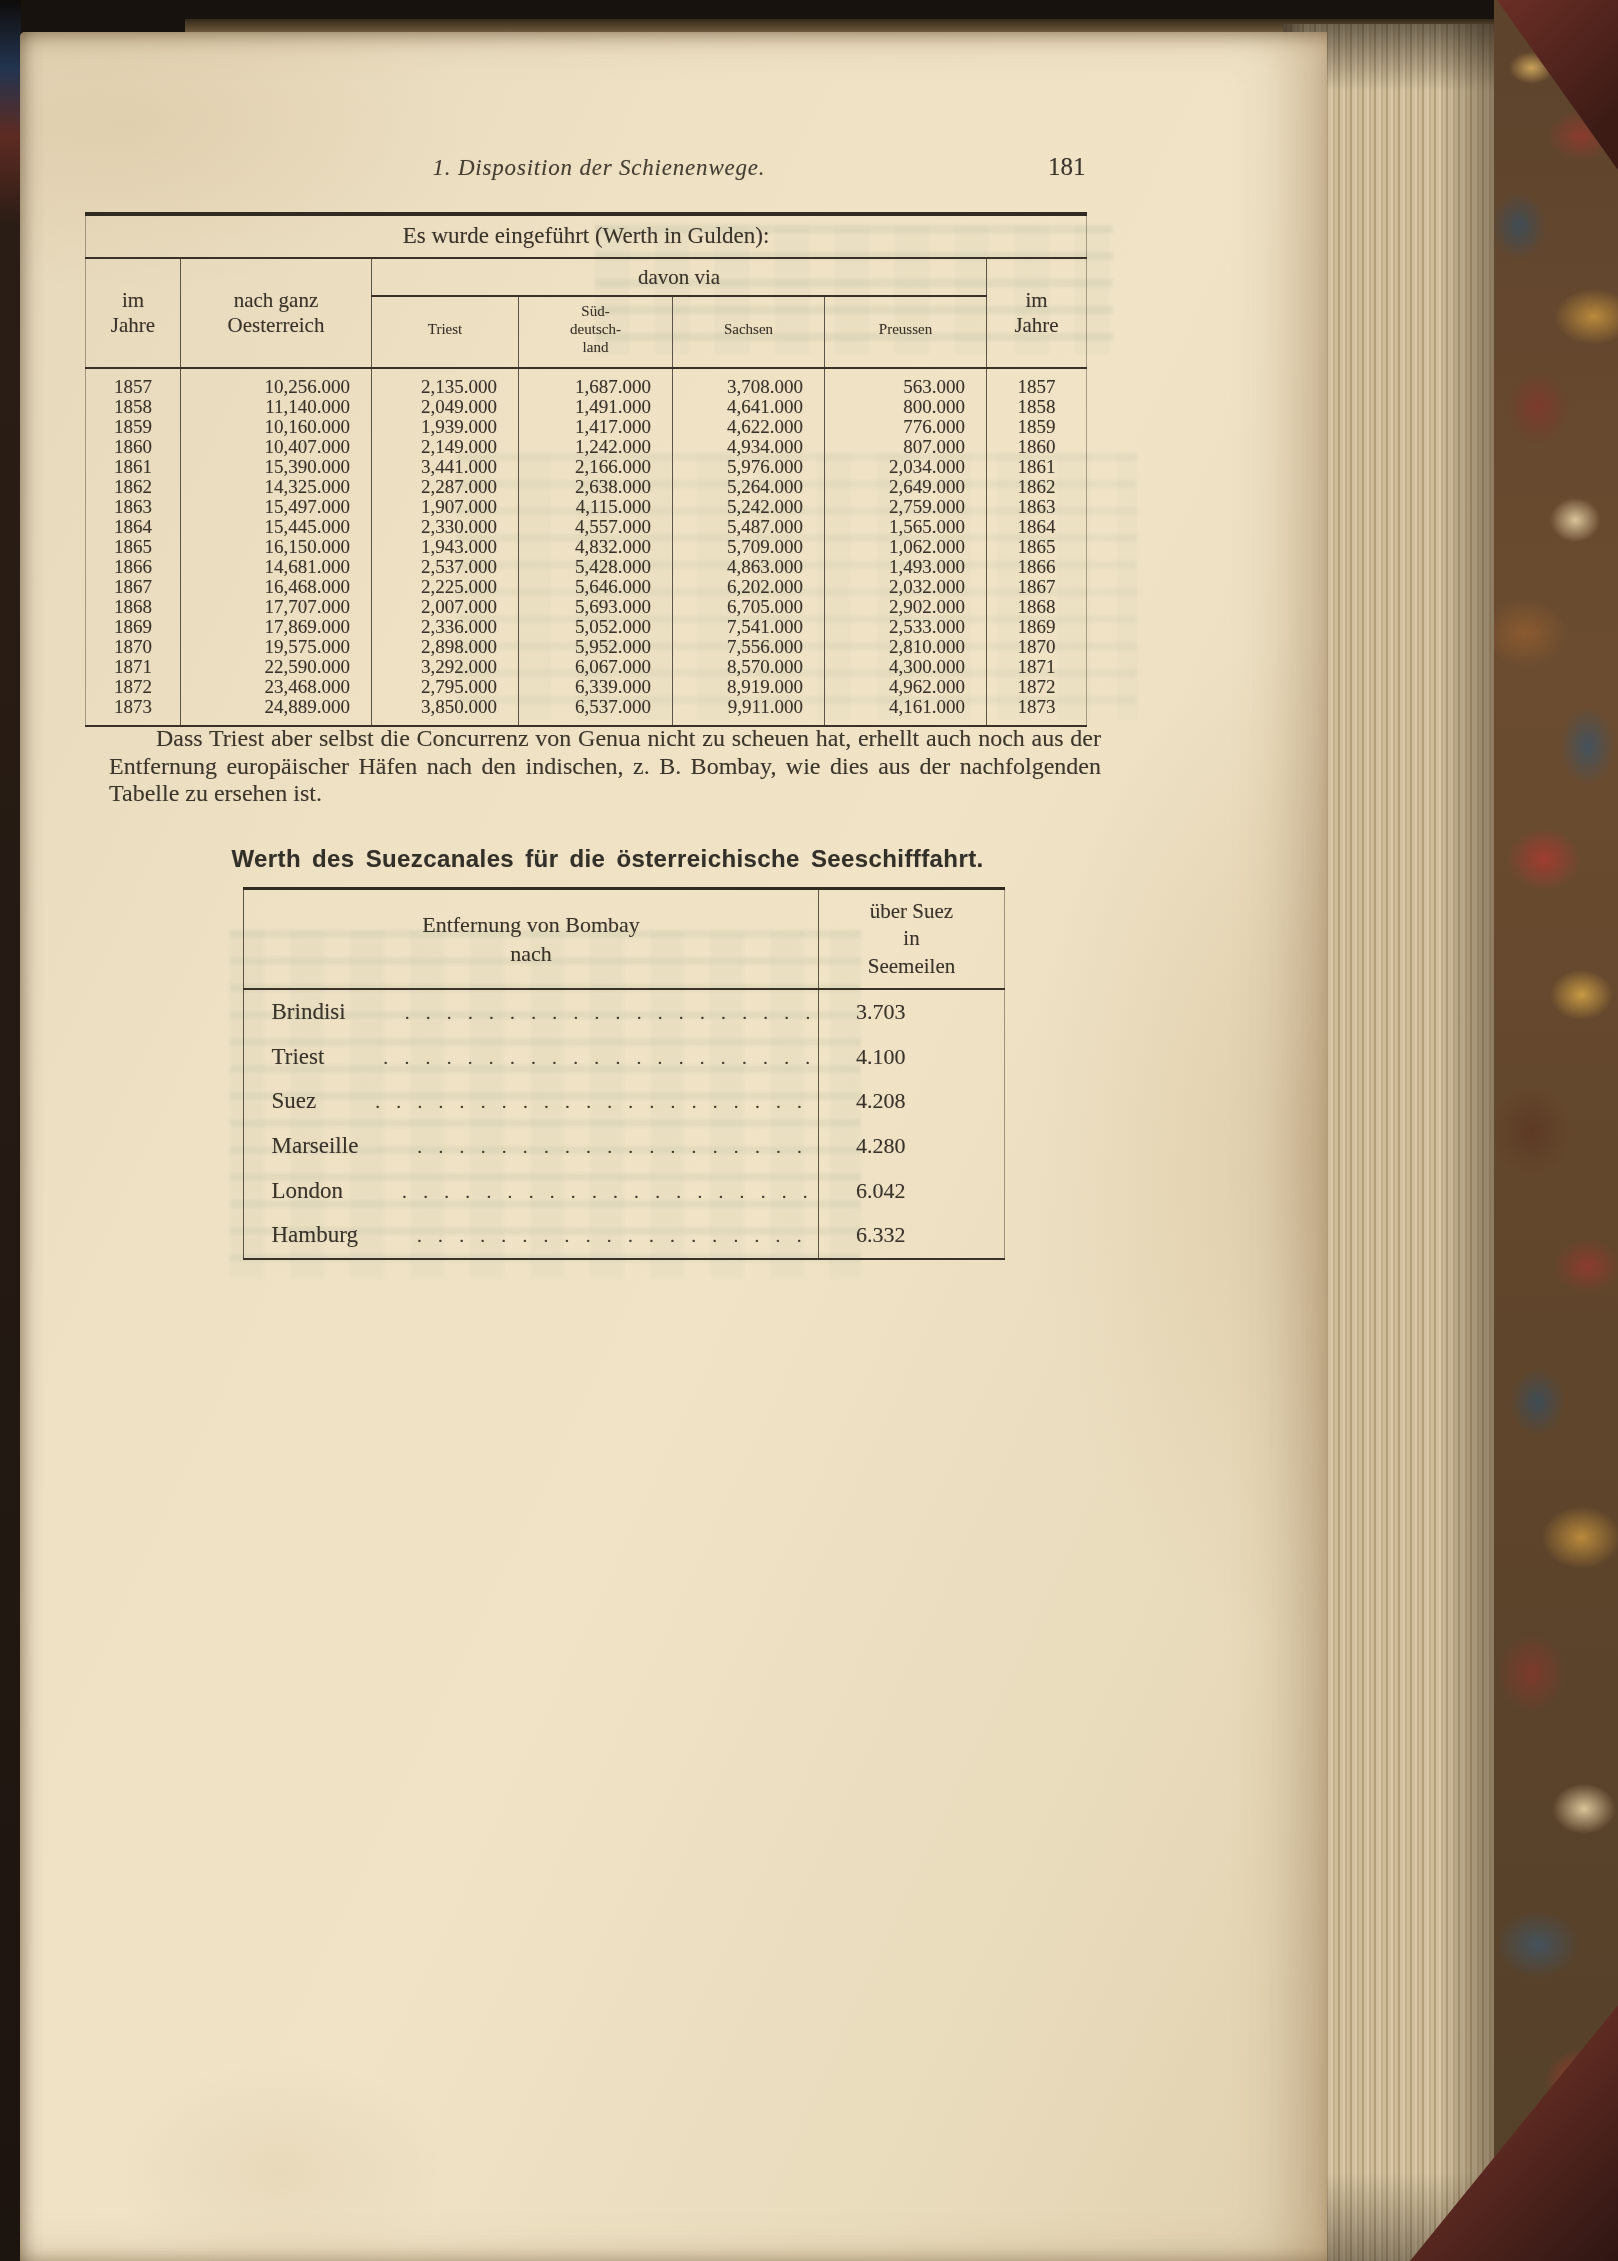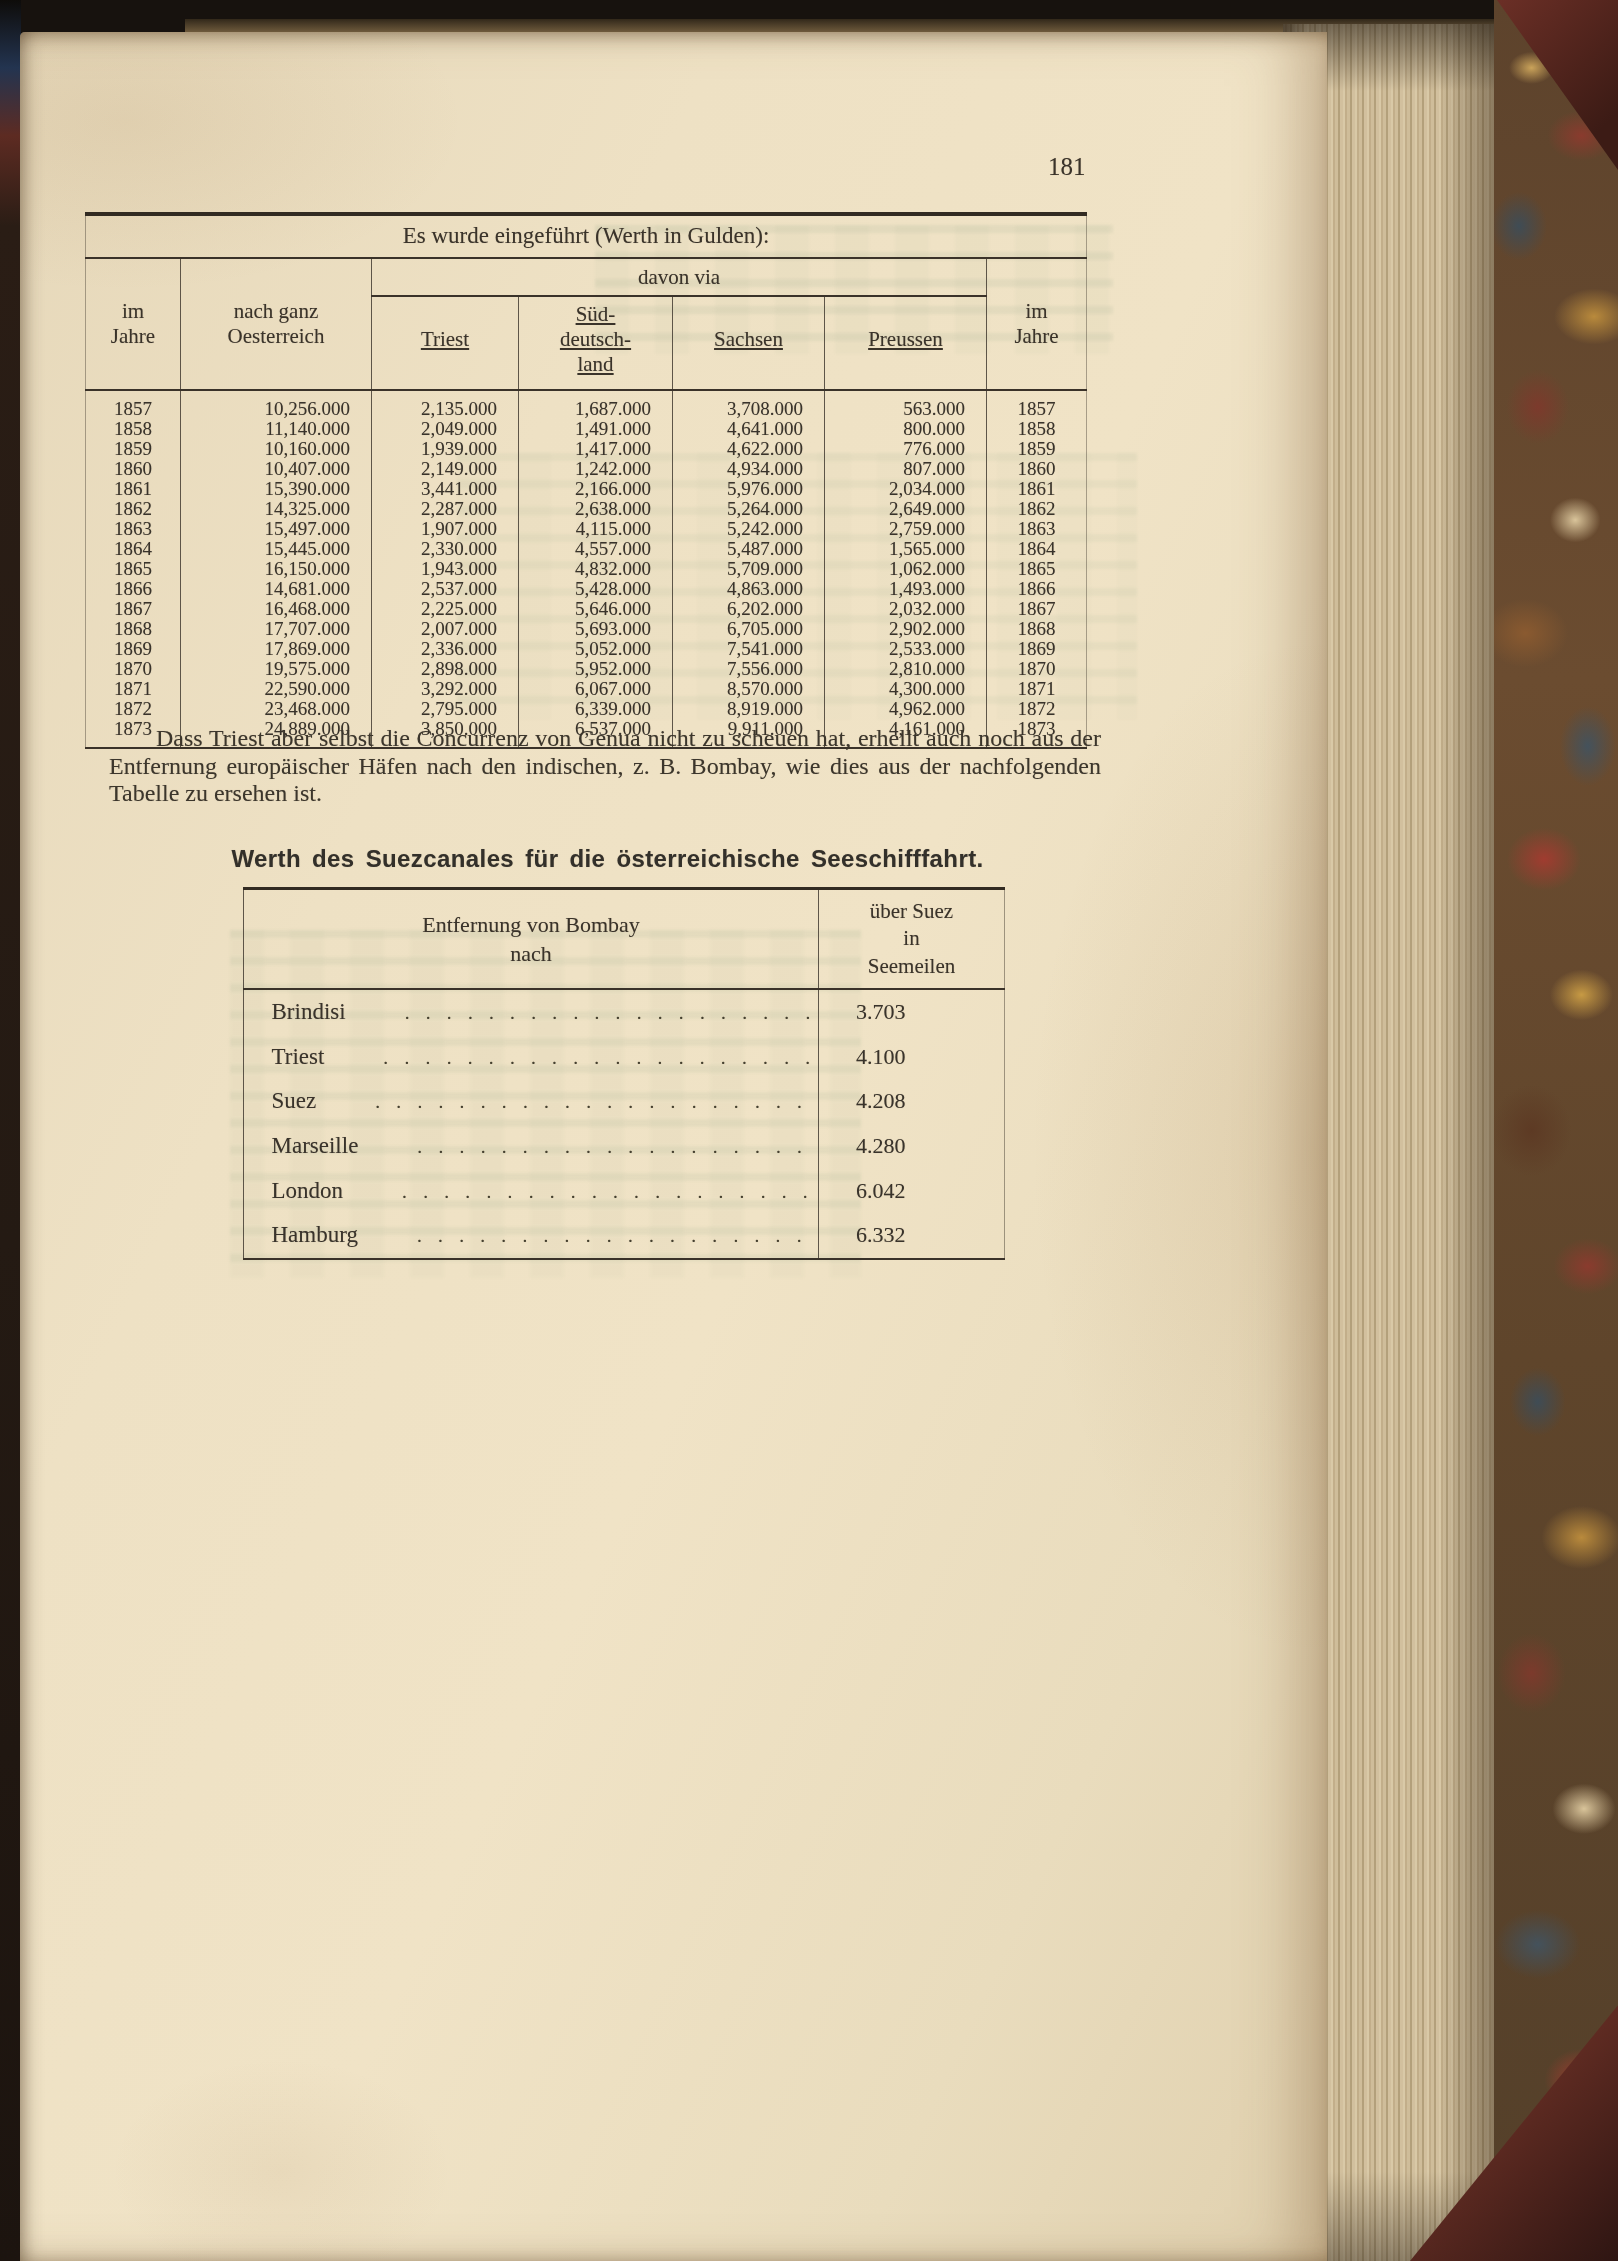--- a/index.html
+++ b/index.html
@@ -79,21 +79,21 @@
   :root{--rule:#3a3229;--rule-soft:rgba(58,50,41,.8);}
   table.t1{position:absolute;top:180px;left:0;width:916px;border-collapse:collapse;table-layout:fixed;
     border-top:4px solid #322b22;border-bottom:2.4px solid #3a3229;
     border-left:0.8px solid rgba(58,50,41,.4);border-right:0.8px solid rgba(58,50,41,.4);}
   .t1 th{font-weight:normal;font-size:21px;color:#3a332a;vertical-align:middle;}
   .t1 .caption{font-size:23px;padding:6.5px 0 8px;text-align:center;border-bottom:2px solid var(--rule);}
   .t1 .davon{border-bottom:1.2px solid var(--rule-soft);border-left:1.2px solid var(--rule-soft);
     padding:6.5px 0 4.9px;text-align:center;margin-top:12px;}
   .t1 .hcell{border-left:1.2px solid var(--rule-soft);}
   .t1 thead tr.r2 th,.t1 thead tr.r3 th{border-bottom:2px solid var(--rule);}
-  .t1 tr.r3 th{border-left:1.2px solid var(--rule-soft);padding:4.9px 3.2px 11.3px;line-height:1.2;font-size:21px;text-decoration:underline;}
+  .t1 tr.r3 th{border-left:1.2px solid var(--rule-soft);padding:4.9px 3.2px 11.3px;line-height:1.2;font-size:15px;}
   .pre{white-space:pre-line;text-align:center;}
   .t1 tbody td{font-size:19px;line-height:20px;padding:0;color:#39332b;}
   .t1 tbody td + td{border-left:1.2px solid var(--rule-soft);}
   .t1 tbody td.num{text-align:right;padding-right:21px;font-variant-numeric:tabular-nums;}
   .t1 tbody td.yr{text-align:center;}
   .t1 tbody tr:first-child td{padding-top:8px;}
   .t1 tbody tr:last-child td{padding-bottom:8px;}
 
   
   .para{position:absolute;top:693px;left:24px;width:992px;margin:0;
@@ -131,20 +131,21 @@
   <div class="leather-bottom"></div>
 
   <div class="page">
     <div class="showthrough st-a"></div>
     <div class="showthrough st-b"></div>
     <div class="showthrough st-c"></div>
 
     <div class="content">
 
       <div class="running-head">
+        <span class="rh-title">1. Disposition der Schienenwege.</span>
         <span class="rh-page">181</span>
       </div>
 
       <table class="t1">
         <colgroup>
           <col style="width:95px">
             <col style="width:191px">
             <col style="width:147px">
           <col style="width:154px">
             <col style="width:152px">

